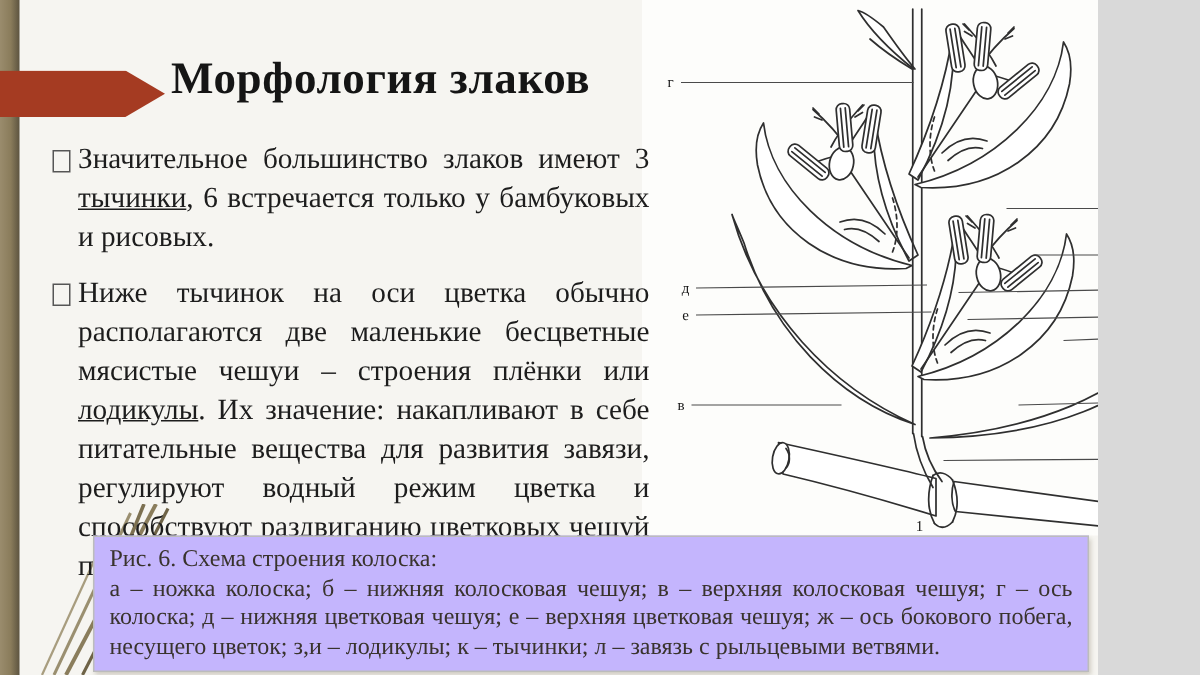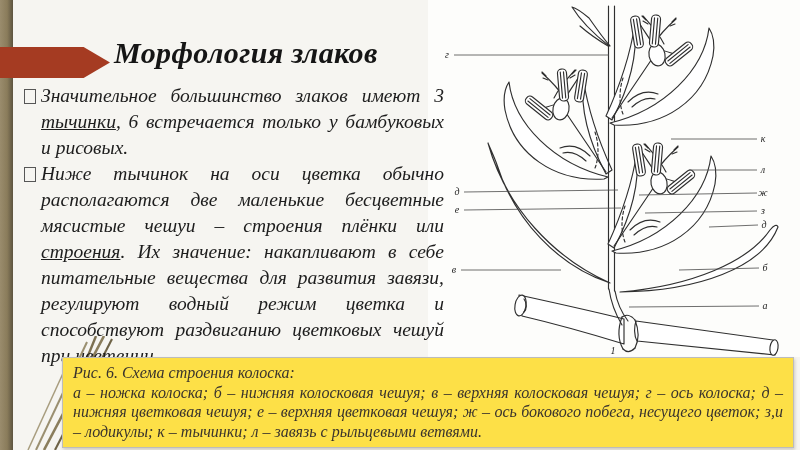--- a/index.html
+++ b/index.html
@@ -1,33 +1,32 @@
 <!DOCTYPE html>
 <html><head>
 <meta charset="utf-8">
 <style>
   html,body{margin:0;padding:0;background:#d9d9d9;}
   .slide{
-    position:relative;width:800px;height:450px;overflow:hidden;
+    position:relative;width:732px;height:450px;overflow:hidden;
     background:#f6f5f1;
     font-family:"Liberation Serif","DejaVu Serif",serif;
-    font-style:italic;
   }
   .diagram-bg{position:absolute;left:428px;top:0;width:372px;height:357px;background:#fdfdfb;}
   .left-bar{position:absolute;left:0;top:0;width:13px;height:450px;
     background:linear-gradient(90deg,#9a8c6d 0%,#8a7c5b 55%,#5d5440 100%);}
   .title-arrow{position:absolute;left:0;top:47px;width:110px;height:31px;
     clip-path:polygon(0 0,76% 0,100% 50%,76% 100%,0 100%);}
   .page-title{position:absolute;left:114px;top:36px;font-size:30px;font-weight:bold;color:#151515;letter-spacing:.4px;white-space:nowrap;}
   .bullets{position:absolute;left:24px;top:83px;width:420px;font-size:19.5px;line-height:26px;color:#1d1d1d;text-align:justify;}
-  .bullet{position:relative;padding-left:17px;margin:0;}
+  .bullet{position:relative;padding-left:17px;margin:11px;}
   .bullet-marker{position:absolute;left:0;top:6px;width:10px;height:13px;border:1.4px solid #565656;background:transparent;}
   .u{text-decoration:underline;}
   .caption{position:absolute;left:62px;top:357px;right:6px;
-    background:#fde047;border:1px solid #bcbcbc;box-shadow:1px 2px 3px rgba(110,100,80,.28);
+    background:#c4b5fd;border:1px solid #bcbcbc;box-shadow:1px 2px 3px rgba(110,100,80,.28);
     padding:5px 10px 6px 10px;font-size:16px;line-height:19.5px;color:#39332d;}
   .caption-body{text-align:justify;}
   svg .ln{stroke:#2f2f2f;stroke-width:1.15;fill:none;stroke-linecap:round;stroke-linejoin:round;}
   svg .wf{stroke:#2f2f2f;stroke-width:1.15;fill:#ffffff;stroke-linejoin:round;}
   svg .leader{stroke:#4a4a4a;stroke-width:.8;}
   svg .lbl{font-family:"Liberation Serif","DejaVu Serif",serif;font-size:10px;fill:#1a1a1a;}
   .grass{position:absolute;left:8px;top:336px;}
 </style>
 </head>
 <body>
@@ -47,21 +46,21 @@
   </svg>
 
   <div class="title-arrow" style="background: rgb(165, 59, 34);"></div>
   <div class="page-title">Морфология злаков</div>
 
   <div class="bullets">
     <p class="bullet">
       <span class="bullet-marker"></span><span>Значительное большинство злаков имеют 3 </span><span class="u">тычинки</span><span>, 6 встречается только у бамбуковых и рисовых.</span>
     </p>
     <p class="bullet">
-      <span class="bullet-marker"></span><span>Ниже тычинок на оси цветка обычно располагаются две маленькие бесцветные мясистые чешуи – строения плёнки или </span><span class="u">строения</span><span>. Их значение: накапливают в себе питательные вещества для развития завязи, регулируют водный режим цветка и способствуют раздвиганию цветковых чешуй при цветении.</span>
+      <span class="bullet-marker"></span><span>Ниже тычинок на оси цветка обычно располагаются две маленькие бесцветные мясистые чешуи – строения плёнки или </span><span class="u">лодикулы</span><span>. Их значение: накапливают в себе питательные вещества для развития завязи, регулируют водный режим цветка и способствуют раздвиганию цветковых чешуй при цветении.</span>
     </p>
   </div>
 
   <svg style="position:absolute;left:430px;top:0;" width="368" height="357" viewBox="0 0 368 357">
     <defs>
       <g id="anther">
         <rect class="wf" x="-4.5" y="-16" width="9" height="32" rx="4"></rect>
         <line class="ln" x1="-1.6" y1="-13" x2="-1.6" y2="13"></line>
         <line class="ln" x1="1.6" y1="-13" x2="1.6" y2="13"></line>
       </g>

